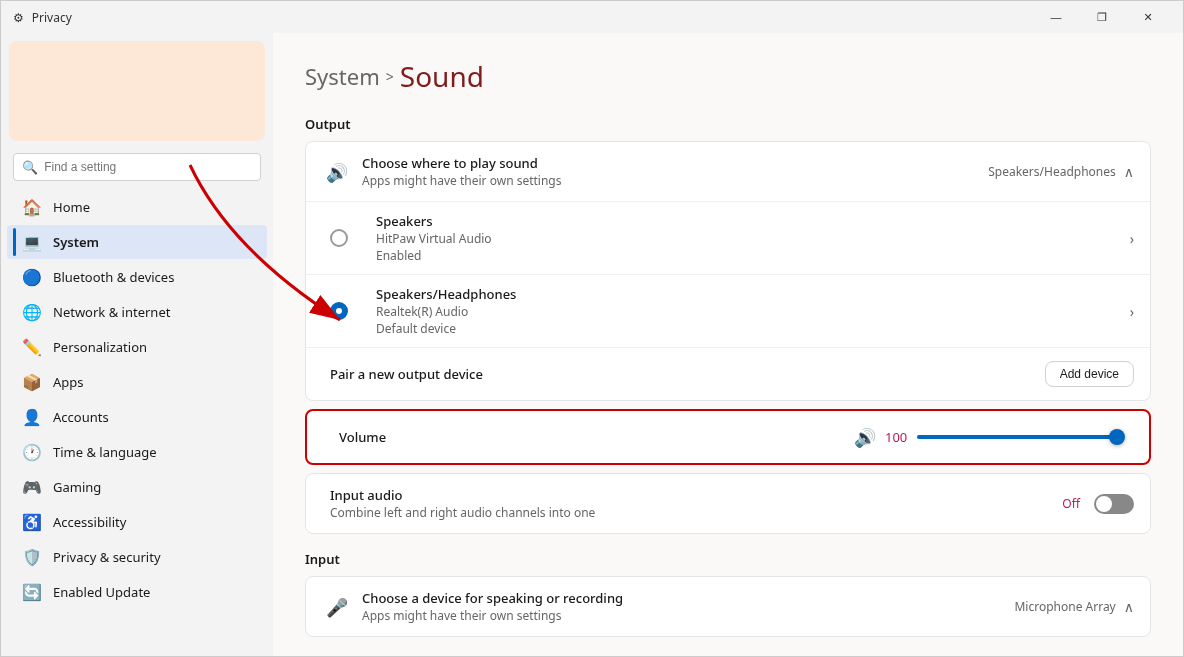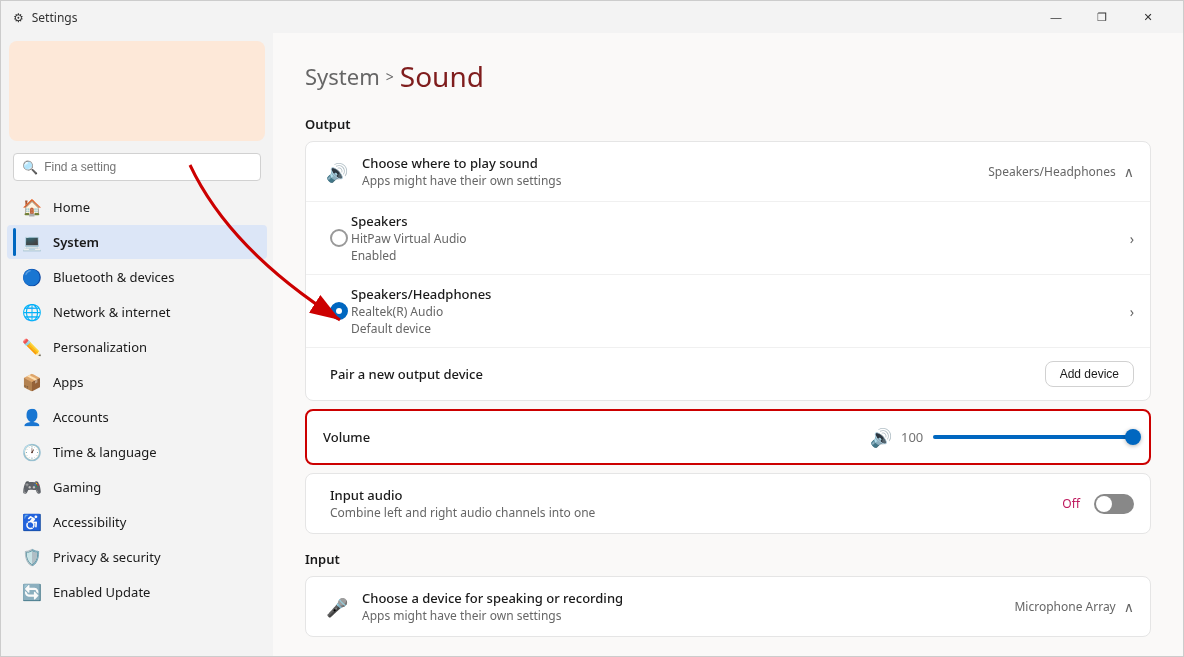--- a/index.html
+++ b/index.html
@@ -234,21 +234,21 @@
       font-size: 14px;
       color: #666;
     }
 
     
     .radio-option {
       display: flex;
       align-items: center;
       padding: 10px 16px 10px 24px;
       border-bottom: 1px solid #f0f0f0;
-      gap: 3px;
+      gap: 28px;
     }
     .radio-option:last-child { border-bottom: none; }
 
     .radio-circle {
       width: 18px;
       height: 18px;
       border-radius: 50%;
       border: 2px solid #999;
       display: flex;
       align-items: center;
@@ -281,42 +281,42 @@
       font-size: 12px;
       color: #1a1a1a;
     }
 
     
     .volume-card {
       border: 2px solid #cc0000;
       border-radius: 8px;
       background: white;
       margin-bottom: 8px;
-      padding: 14px 16px;
+      padding: 14px 32px;
       display: flex;
       align-items: center;
       gap: 12px;
     }
 
     .volume-label {
       font-size: 13px;
       font-weight: 500;
       color: #1a1a1a;
       min-width: 60px;
     }
 
     .volume-controls {
       display: flex;
       align-items: center;
       gap: 8px;
       margin-left: auto;
     }
 
     .volume-icon { font-size: 18px; color: #444; }
-    .volume-number { font-size: 13px; color: #737373; min-width: 24px; }
+    .volume-number { font-size: 13px; color: #be185d; min-width: 24px; }
 
     .slider-track {
       width: 200px;
       height: 4px;
       background: #e0e0e0;
       border-radius: 2px;
       position: relative;
     }
     .slider-fill {
       height: 100%;
@@ -371,21 +371,21 @@
     }
   </style>
 </head>
 <body>
 
 <div class="window">
 
   <div class="titlebar">
     <div class="titlebar-left">
       <span>⚙</span>
-      <span>Settings</span>
+      <span>Privacy</span>
     </div>
     <div class="titlebar-controls">
       <button class="titlebar-btn">—</button>
       <button class="titlebar-btn">❐</button>
       <button class="titlebar-btn close">✕</button>
     </div>
   </div>
 
   <div class="content">
 

